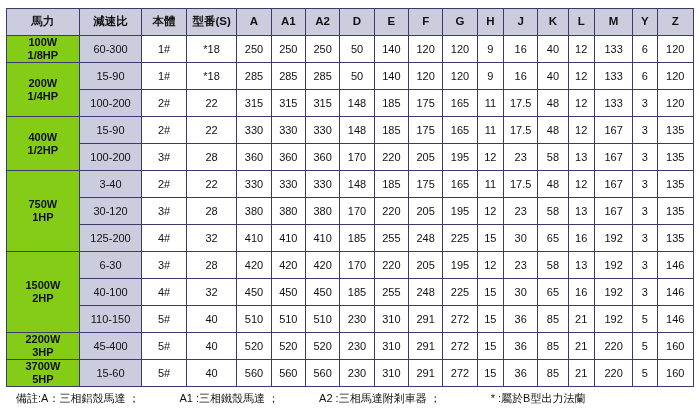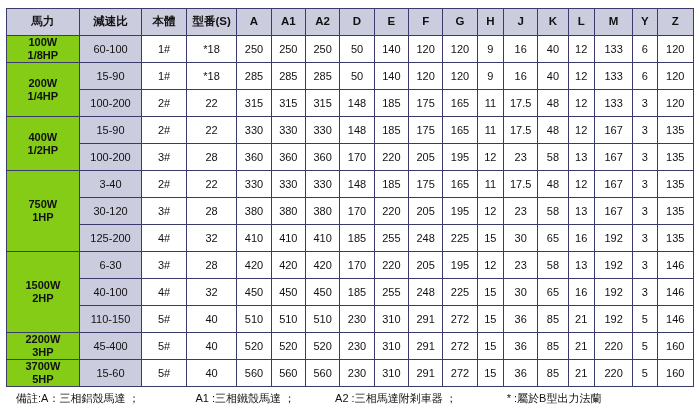--- a/index.html
+++ b/index.html
@@ -64,21 +64,21 @@
   .note {
     position: absolute;
     left: 16px;
     bottom: 14px;
     font-size: 11px;
     white-space: nowrap;
   }
   .note span.seg {
     display: inline-block;
   }
-  .note .s1 { margin-right: 56px; }
+  .note .s1 { margin-right: 40px; }
   .note .s2 { margin-right: 40px; margin-top: 33px; }
   .note .s3 { margin-right: 50px; }
 </style>
 </head>
 <body>
 
 <div class="page">
 
   <table class="spec">
     <colgroup>
@@ -119,21 +119,21 @@
         <th>K</th>
         <th>L</th>
         <th>M</th>
         <th>Y</th>
         <th>Z</th>
       </tr>
     </thead>
     <tbody id="spec-body">
         <tr>
           <td class="grp">100W<br>1/8HP</td>
-          <td class="ratio">60-100</td>
+          <td class="ratio">60-300</td>
           <td class="body">1#</td>
           <td class="model">*18</td>
           <td class="body">250</td>
           <td class="body">250</td>
           <td class="body">250</td>
           <td class="body">50</td>
           <td class="body">140</td>
           <td class="body">120</td>
           <td class="body">120</td>
           <td class="body">9</td>

